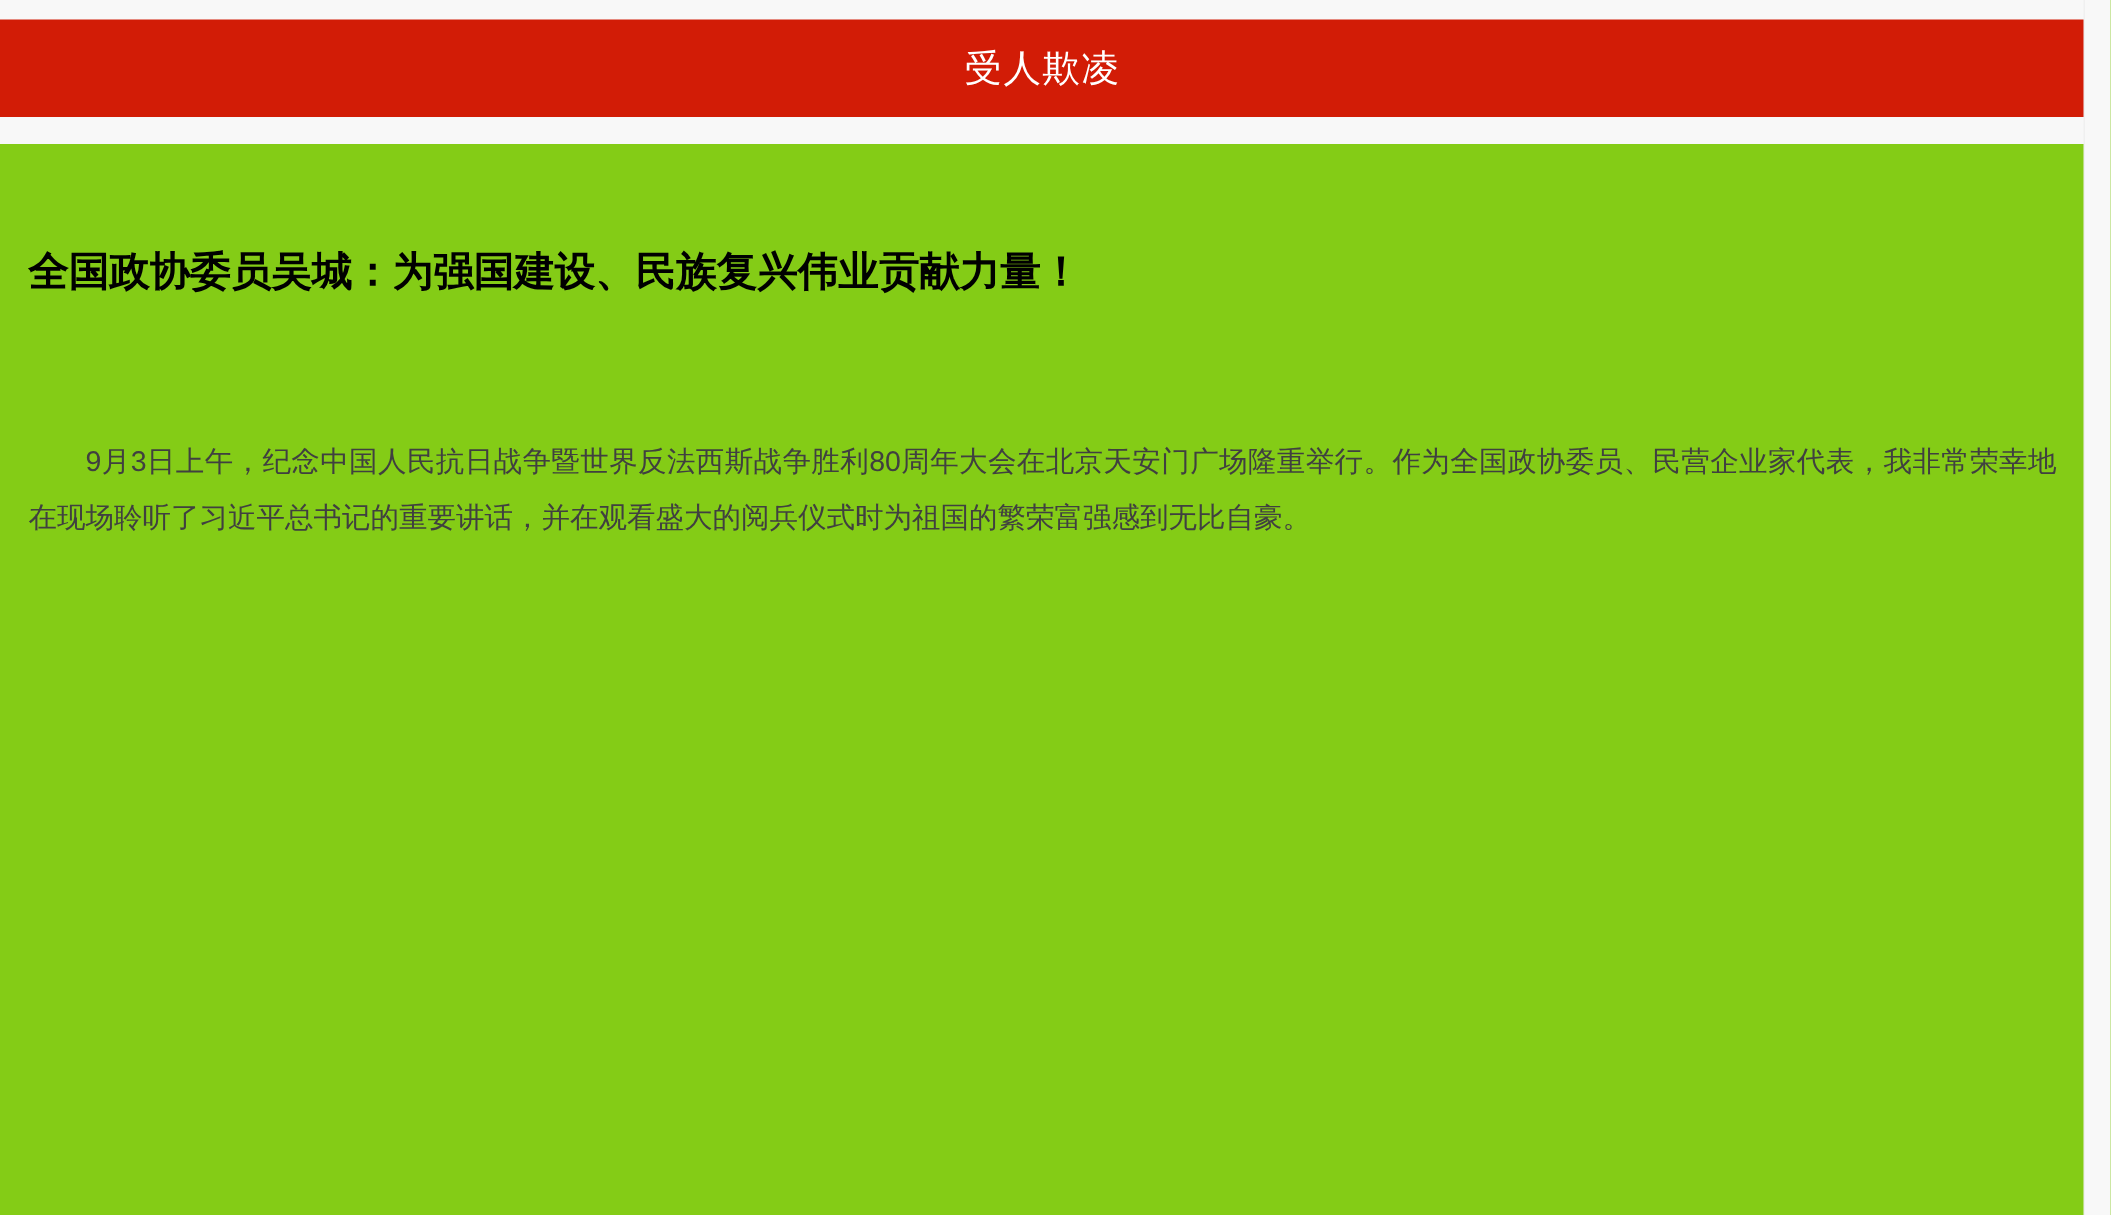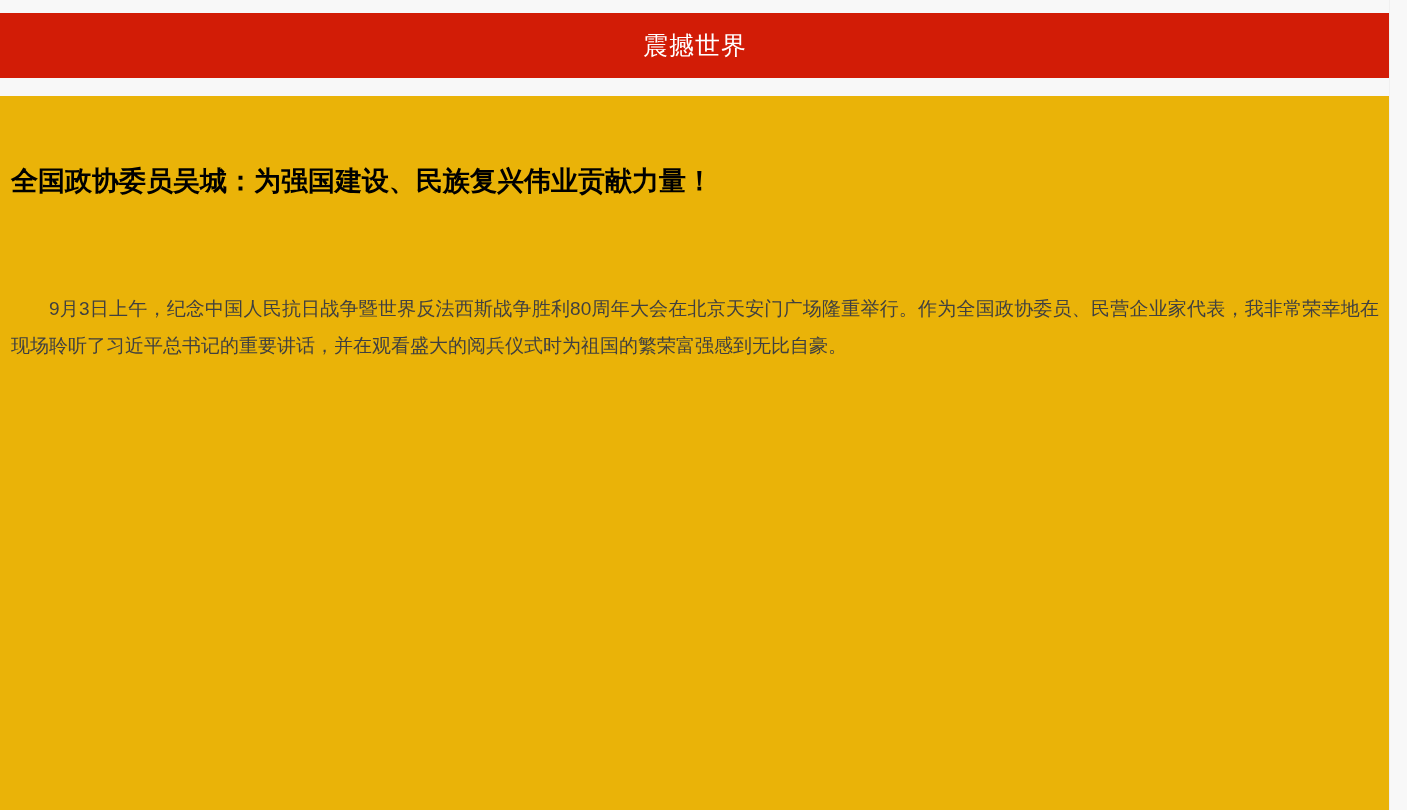--- a/index.html
+++ b/index.html
@@ -30,23 +30,23 @@
     align-items: center;
     justify-content: center;
   }
   .banner-label {
     color: #ffffff;
     font-size: 25px;
     letter-spacing: 1px;
   }
   .article {
     margin-top: 18px;
-    background: #eab308;
+    background: #84cc16;
     height: 714px;
-    padding: 0 11px;
+    padding: 0 19px;
     box-sizing: border-box;
     overflow: hidden;
   }
   .article-title {
     margin: 0 0 92px 0;
     padding-top: 68px;
     font-size: 27px;
     line-height: 34px;
     font-weight: bold;
     color: #000000;
@@ -68,21 +68,21 @@
     background: #f8f8f8;
     border-left: 1px solid rgba(0,0,0,0.03);
   }
 </style>
 </head>
 <body>
 
 <div class="viewport">
 
   <header class="banner">
-    <span class="banner-label">震撼世界</span>
+    <span class="banner-label">受人欺凌</span>
   </header>
 
   <main class="article">
     <h1 class="article-title">全国政协委员吴城：为强国建设、民族复兴伟业贡献力量！</h1>
 
     <div class="article-body">
       <p>9月3日上午，纪念中国人民抗日战争暨世界反法西斯战争胜利80周年大会在北京天安门广场隆重举行。作为全国政协委员、民营企业家代表，我非常荣幸地在现场聆听了习近平总书记的重要讲话，并在观看盛大的阅兵仪式时为祖国的繁荣富强感到无比自豪。</p>
     </div>
   </main>
 

